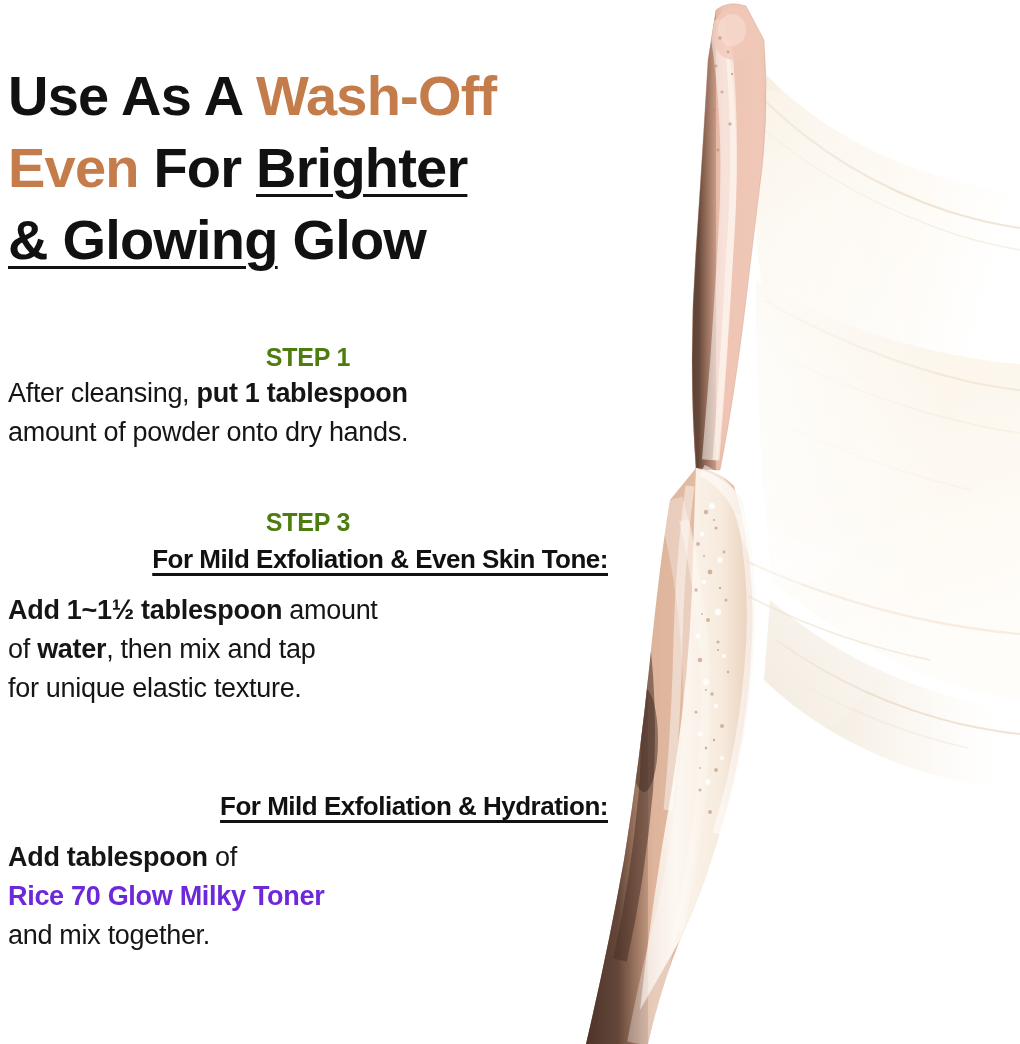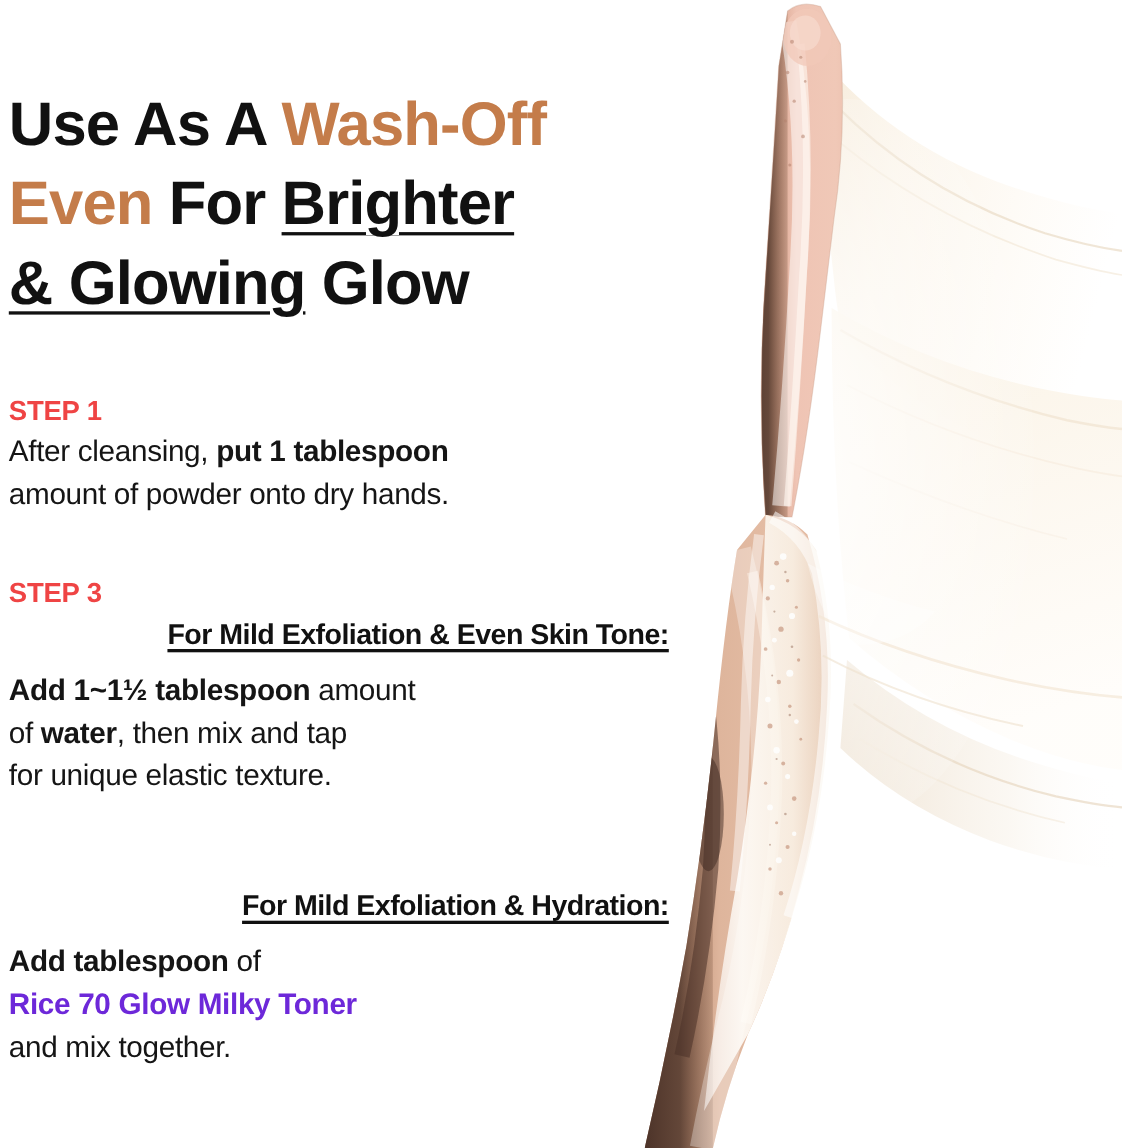--- a/index.html
+++ b/index.html
@@ -28,21 +28,21 @@
     height: 1044px;
     overflow: hidden;
     background: #ffffff;
   }
   #photo-svg { display: block; width: 500px; height: 1044px; }
 
   
   #textcol {
     position: absolute;
     left: 0;
-    top: 17px;
+    top: 0;
     width: 600px;
     height: 824px;
     z-index: 5;
   }
 
   .headline {
     position: absolute;
     left: 8px;
     top: 22px;
     width: 600px;
@@ -58,24 +58,25 @@
     text-decoration: underline;
     text-decoration-thickness: 3px;
     text-underline-offset: 7px;
   }
 
   .block { position: absolute; left: 8px; width: 600px; }
 
   .step-label {
     font-size: 25px;
     font-weight: bold;
-    color: #ef4444;
+    color: #4d7c0f;
     line-height: 34px;
     letter-spacing: -0.2px;
     white-space: nowrap;
+    text-align: center;
   }
   .body-line {
     font-size: 27px;
     font-weight: normal;
     color: #151515;
     line-height: 39px;
     letter-spacing: -0.3px;
     white-space: nowrap;
   }
   .body-line b { font-weight: bold; }

